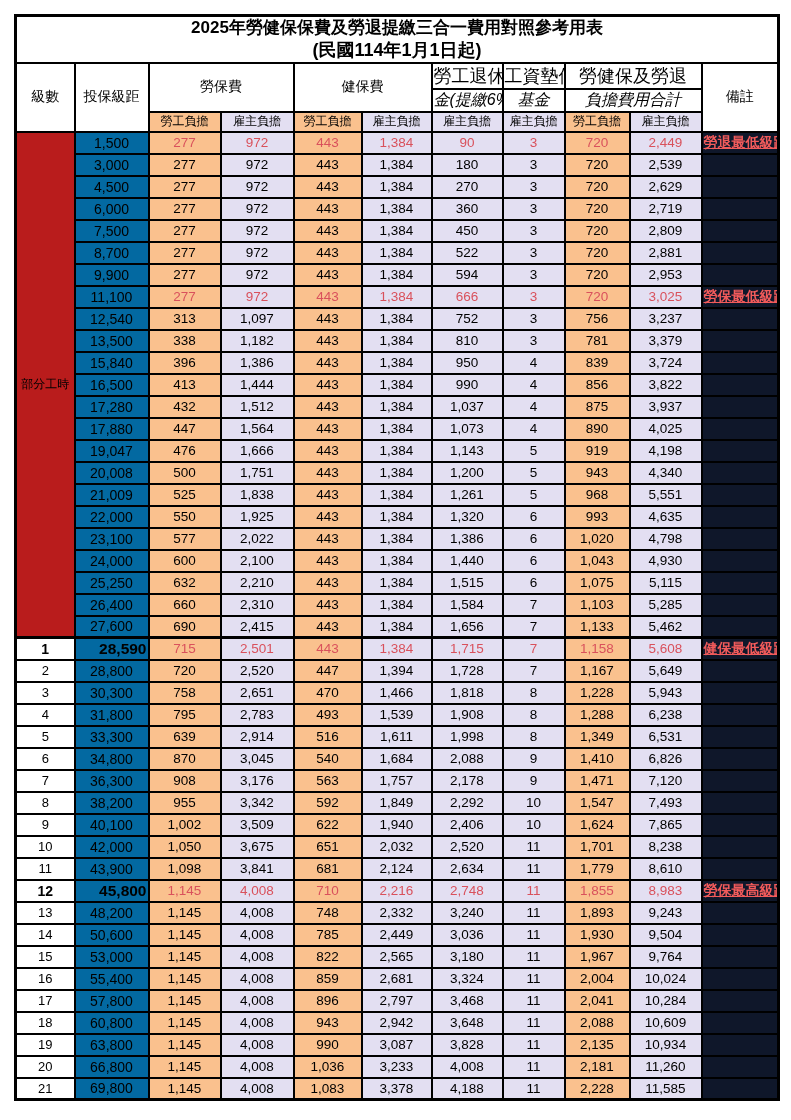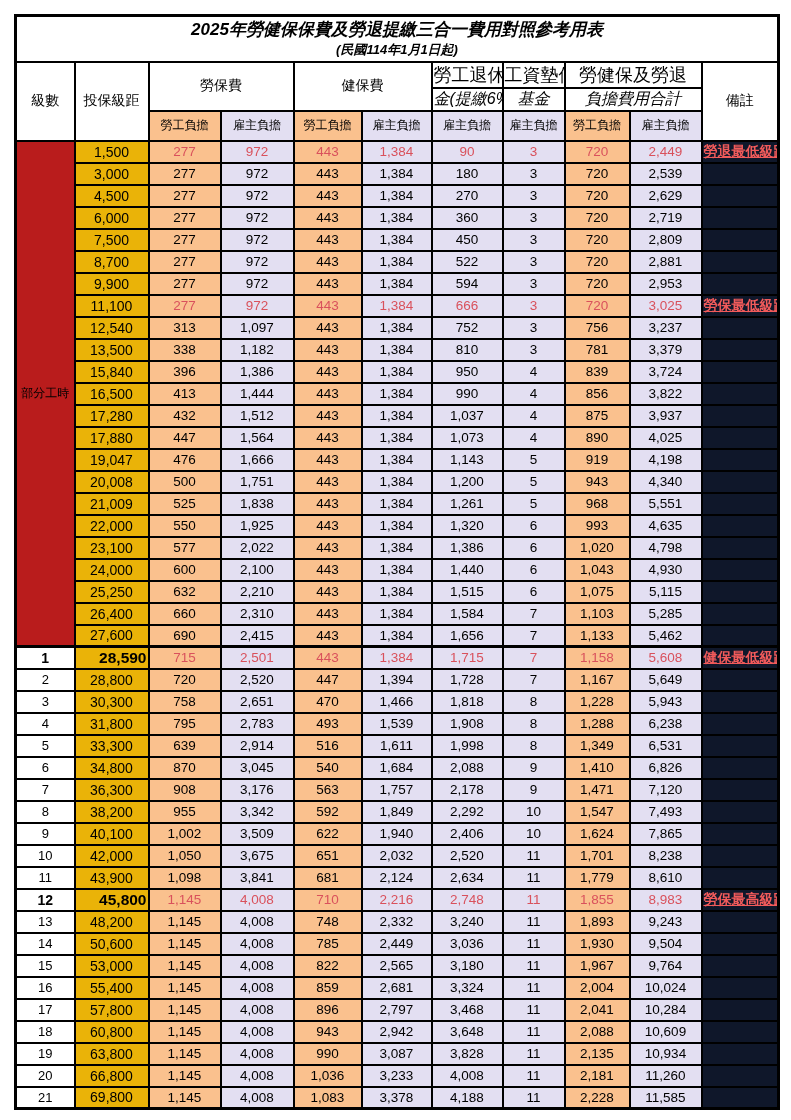--- a/index.html
+++ b/index.html
@@ -25,35 +25,35 @@
   td,th{
     border:2px solid var(--grid);
     padding:0 1px;
     text-align:center;
     vertical-align:middle;
     overflow:hidden;
     white-space:nowrap;
   }
   table{border:3px solid var(--grid);}
   
-  .title-cell{height:46px;background:#fff;border-bottom:2px solid var(--grid);font-style:italic;}
+  .title-cell{height:46px;background:#fff;border-bottom:2px solid var(--grid);}
   .title-main{font-size:17px;font-weight:bold;line-height:1.35;}
-  .title-sub{font-size:13px;font-weight:bold;line-height:1.2;}
+  .title-sub{font-size:18px;font-weight:bold;line-height:1.2;}
   
   thead th{font-weight:normal;background:#fff;}
   .h-group{font-size:18px;height:18px;}
   .h-group2{font-size:16px;height:18px;font-style:italic;}
-  .h-sub{font-size:12px;height:30px;}
+  .h-sub{font-size:12px;height:20px;}
   .h-main{font-size:14px;}
   th.oc, td.oc{background:var(--orange);}
   th.lc, td.lc{background:var(--lavender);}
   
   tbody td{font-size:13.5px;height:22px;}
   td.level{background:#fff;font-size:13px;}
-  td.bracket{background:#eab308;font-size:14px;}
+  td.bracket{background:#0369a1;font-size:14px;}
   td.note{background:#0f172a;font-size:14px;color:var(--notered);font-weight:bold;text-decoration:underline;}
   td.pt{background:#b91c1c;font-size:12px;}
   tr.red td.oc, tr.red td.lc{color:var(--red);}
   tr.em td.level{font-weight:bold;font-size:14px;}
   tr.em td.bracket{font-weight:bold;font-size:15.5px;text-align:right;}
   tr.sep td{border-top:3px solid var(--grid);}
 </style>
 </head>
 <body>
 

